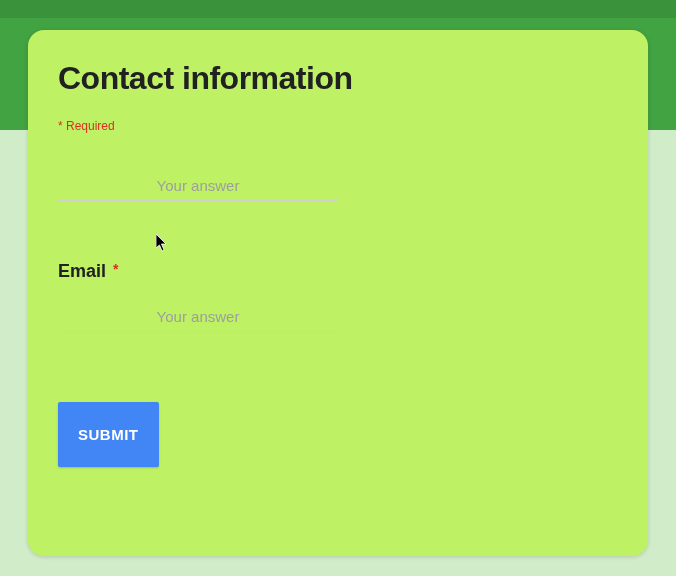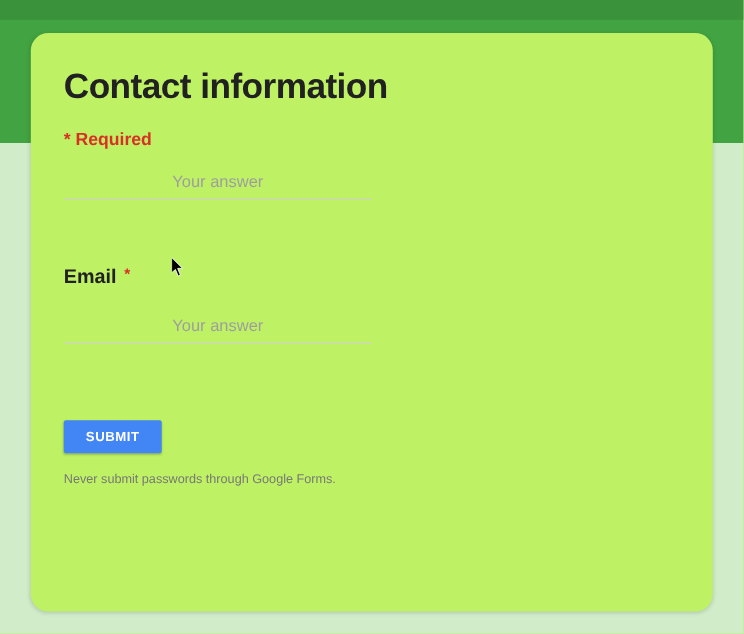--- a/index.html
+++ b/index.html
@@ -45,24 +45,24 @@
       border-radius: 16px;
     }
     .form-title {
       font-size: 32px;
       font-weight: 700;
       color: #212121;
       margin-bottom: 22px;
       letter-spacing: -0.5px;
     }
     .required-note {
-      font-size: 16px;
+      font-size: 12px;
       color: #d93025;
-      font-weight: 700;
-      margin-bottom: 16px;
+      font-weight: 400;
+      margin-bottom: 40px;
     }
     .required-note::before {
       content: "* ";
     }
     .field-group {
       margin-bottom: 60px;
     }
     .field-label {
       font-size: 18px;
       font-weight: 700;
@@ -88,22 +88,22 @@
       background: transparent;
       text-align: center;
     }
     .field-input::placeholder {
       color: #9e9e9e;
     }
     .submit-button {
       background: #4285f4;
       color: #ffffff;
       border: none;
-      padding: 8px 20px;
-      font-size: 12px;
+      padding: 24px 20px;
+      font-size: 15px;
       font-weight: 700;
       letter-spacing: 0.5px;
       cursor: pointer;
       border-radius: 2px;
       align-self: flex-start;
       margin-top: 10px;
       margin-bottom: 18px;
       box-shadow: 0 1px 2px rgba(0,0,0,0.2);
     }
     .disclaimer {
@@ -139,18 +139,17 @@
   <div class="field-group">
     <label class="field-label">
       <span>Email</span>
       <span class="asterisk">*</span>
     </label>
     <input type="text" class="field-input" placeholder="Your answer" style="">
   </div>
 
   <button class="submit-button">SUBMIT</button>
 
-  <div class="disclaimer">Never submit passwords through Google Forms.</div>
 </div>
 
 <svg class="cursor" viewBox="0 0 12 18">
   <path d="M0,0 L0,14 L3.5,11 L6,17 L8,16 L5.5,10 L10,10 Z" fill="#000000" stroke="#ffffff" stroke-width="0.8"></path>
 </svg>
 
 </body></html>

